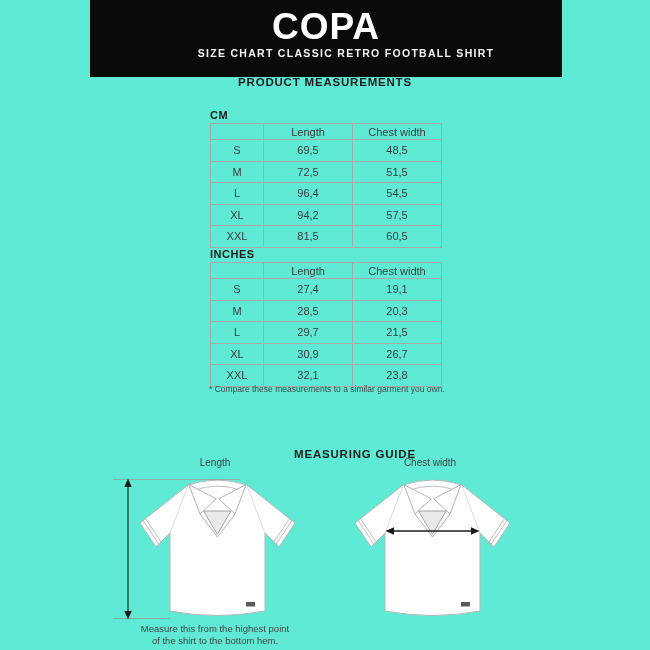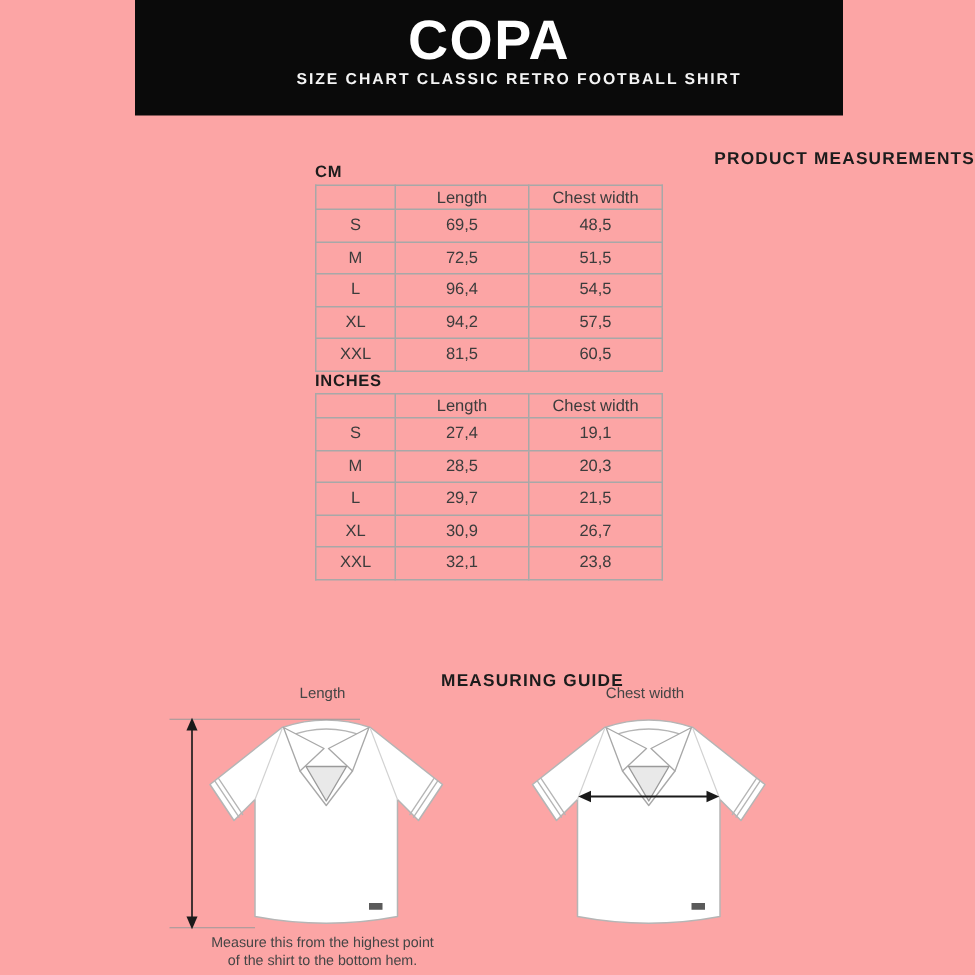--- a/index.html
+++ b/index.html
@@ -1,32 +1,32 @@
 <!DOCTYPE html>
 <html><head>
 <meta charset="utf-8">
 <style>
   html,body { margin:0; padding:0; background:#fff; }
   body { width:650px; height:650px; font-family:"Liberation Sans", sans-serif; }
-  .page { position:relative; width:650px; height:650px; background:#fca5a5; overflow:hidden; }
+  .page { position:relative; width:650px; height:650px; background:#5eead4; overflow:hidden; }
 
   
   .black-bar { position:absolute; left:90px; top:0; width:472px; height:77px;
                background:#0a0a0a; color:#fff; text-align:center; }
   .logo-wrap { position:relative; display:inline-block; margin-top:8px;
                font-size:37px; font-weight:800; letter-spacing:1px; line-height:38px; }
   .a-notch { position:absolute; right:7px; bottom:5px; width:0; height:0;
              border-left:5px solid transparent; border-right:5px solid transparent;
              border-bottom:8px solid #0a0a0a; }
   .subtitle { margin-top:1px; font-size:10.5px; font-weight:700; letter-spacing:1.3px; color:#f4f4f4;padding-left:40px; }
 
   
   .section-title { position:absolute; left:0; width:650px; text-align:center;
                    font-size:11.5px; font-weight:700; letter-spacing:0.8px; color:#1c1c1c; }
-  #pm-title { top:100px;text-align:right; }
+  #pm-title { top:76px; }
   #mg-title { top:448px;padding-left:30px; }
 
   
   .unit-label { position:absolute; left:210px; font-size:11px; font-weight:700;
                 letter-spacing:0.5px; color:#1c1c1c; }
   #cm-label { top:109px; }
   #inches-label { top:248px; }
 
   
   .size-table { position:absolute; left:210px; width:231px;
@@ -149,20 +149,21 @@
       </tr>
       <tr>
         <td>XXL</td>
         <td>32,1</td>
         <td>23,8</td>
       </tr>
     </tbody>
   </table>
 
   <div class="footnotes">
+    <div class="footnote">* Compare these measurements to a similar garment you own.</div>
   </div>
 
   <div class="section-title" id="mg-title">MEASURING GUIDE</div>
 
   <div class="figure" id="fig-length">
     <div class="fig-label">Length</div>
     <svg class="shirt-svg" viewBox="0 0 230 150">
       <g stroke-linejoin="round" stroke-linecap="round">
         <path d="M88,13 L40,51 L56,75 L70,61 L70,139 Q117.5,148 165,139 L165,61 L179,75 L195,51 L147,13 Q117.5,3 88,13 Z" fill="#ffffff" stroke="#b5b5b5" stroke-width="1"></path>
         <path d="M88,14 L70,61 M147,14 L165,61" fill="none" stroke="#d2d2d2" stroke-width="0.8"></path>

